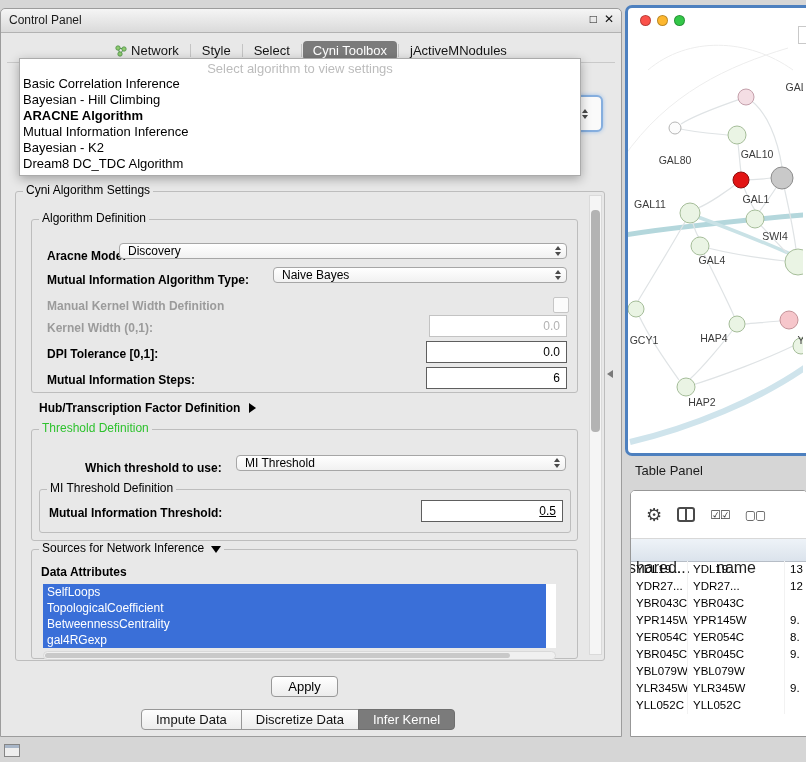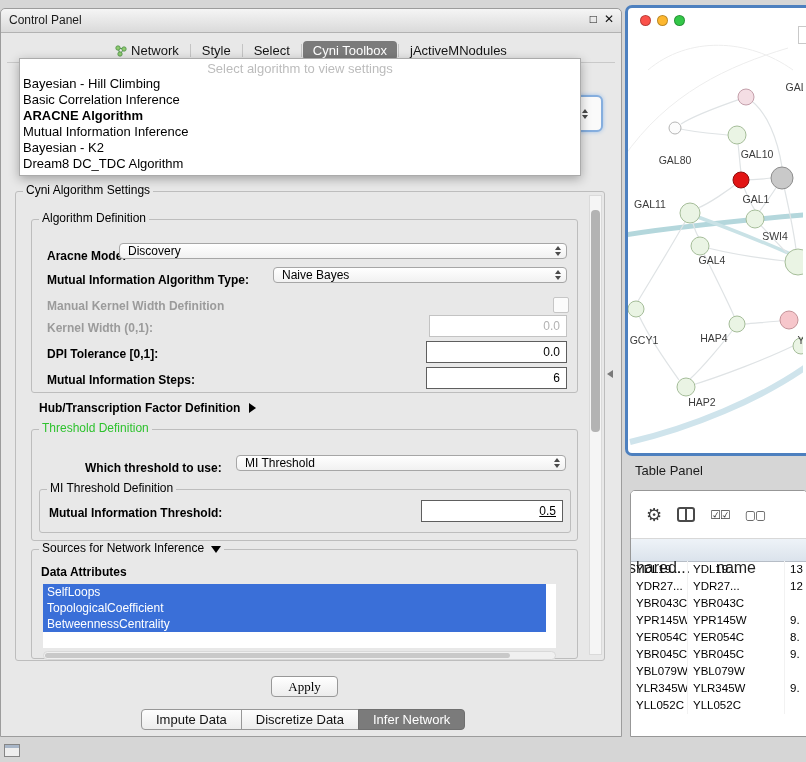--- a/index.html
+++ b/index.html
@@ -55,21 +55,21 @@
 
   .src-list{position:absolute;left:42px;top:575px;width:513px;height:64px;background:#fff;z-index:2;overflow:hidden;}
   .src-item{height:16px;line-height:16px;font-size:12px;color:#fff;background:#3a6fd8;padding-left:4px;width:503px;box-sizing:border-box;}
   .hscroll{position:absolute;left:42px;top:642px;width:513px;height:9px;background:#f0f0f0;border:1px solid #d9d9d9;
       border-radius:5px;z-index:2;box-sizing:border-box;}
   .hscroll .thumb{position:absolute;left:1px;top:1px;bottom:1px;width:465px;background:#c9c9c9;border-radius:4px;}
   .vscroll{position:absolute;left:588px;top:186px;width:13px;height:460px;background:#f5f5f5;border:1px solid #dadada;z-index:3;box-sizing:border-box;}
   .vscroll .thumb{position:absolute;left:1px;top:14px;width:9px;height:222px;background:#b3b3b3;border-radius:4px;}
 
   .btn{position:absolute;left:270px;top:667px;width:67px;height:21px;background:linear-gradient(#fff,#ececec);
-      border:1px solid #989898;border-radius:4px;font-size:13px;text-align:center;line-height:19px;color:#000;box-sizing:border-box;font-family:Liberation Serif, serif;}
+      border:1px solid #989898;border-radius:4px;font-size:13px;text-align:center;line-height:19px;color:#000;box-sizing:border-box;}
   .segbar{position:absolute;left:140px;top:700px;height:21px;display:flex;}
   .seg{height:21px;line-height:19px;padding:0 14px;font-size:13px;background:linear-gradient(#fdfdfd,#ececec);
       border:1px solid #979797;margin-left:-1px;color:#111;box-sizing:border-box;}
   .seg:first-child{border-radius:4px 0 0 4px;margin-left:0;}
   .seg:last-child{border-radius:0 4px 4px 0;}
   .seg.selected{background:#7b7b7b;color:#fff;border-color:#6f6f6f;}
   .splitter{position:absolute;left:606px;top:361px;width:0;height:0;border-top:4px solid transparent;
       border-bottom:4px solid transparent;border-right:6px solid #7a7a7a;}
 
   
@@ -148,22 +148,22 @@
     </div>
 
   <div class="combo-remnant">
     <span class="tri-u"></span>
     <span class="tri-d"></span>
   </div>
 
   <div class="popup">
     <div class="popup-ph">Select algorithm to view settings</div>
     <div id="popup-items">
+        <div class="popup-item">Basic Correlation Inference</div>
         <div class="popup-item">Bayesian - Hill Climbing</div>
-        <div class="popup-item">Basic Correlation Inference</div>
         <div class="popup-item selected">ARACNE Algorithm</div>
         <div class="popup-item">Mutual Information Inference</div>
         <div class="popup-item">Bayesian - K2</div>
         <div class="popup-item">Dream8 DC_TDC Algorithm</div>
       </div>
   </div>
 
   <div class="box" style="left:14px;top:182px;width:588px;height:468px;"></div>
   <span class="gtitle" style="left:22px;top:175px;">Cyni Algorithm Settings</span>
 
@@ -231,34 +231,35 @@
 
   <div class="box" style="left:30px;top:540px;width:545px;height:108px;"></div>
   <span class="gtitle" style="left:38px;top:533px;">
     <span>Sources for Network Inference</span><span class="tri-down-big"></span>
   </span>
   <span class="lbl" style="left:40px;top:556px;">Data Attributes</span>
   <div class="src-list">
       <div class="src-item">SelfLoops</div>
       <div class="src-item">TopologicalCoefficient</div>
       <div class="src-item">BetweennessCentrality</div>
+      <div class="src-item">gal4RGexp</div>
     </div>
   <div class="hscroll">
       <span class="thumb"></span>
     </div>
 
   <div class="vscroll">
       <span class="thumb"></span>
     </div>
 
   <div class="btn">Apply</div>
   <div class="segbar">
       <div class="seg">Impute Data</div>
       <div class="seg">Discretize Data</div>
-      <div class="seg selected">Infer Network</div>
+      <div class="seg selected">Infer Kernel</div>
     </div>
   <span class="splitter"></span>
 </div>
 
 <div class="net">
   <div class="lights">
       <span class="light" style="background: rgb(251, 81, 74);"></span>
       <span class="light" style="background: rgb(253, 183, 47);"></span>
       <span class="light" style="background: rgb(51, 199, 72);"></span>
     </div>

